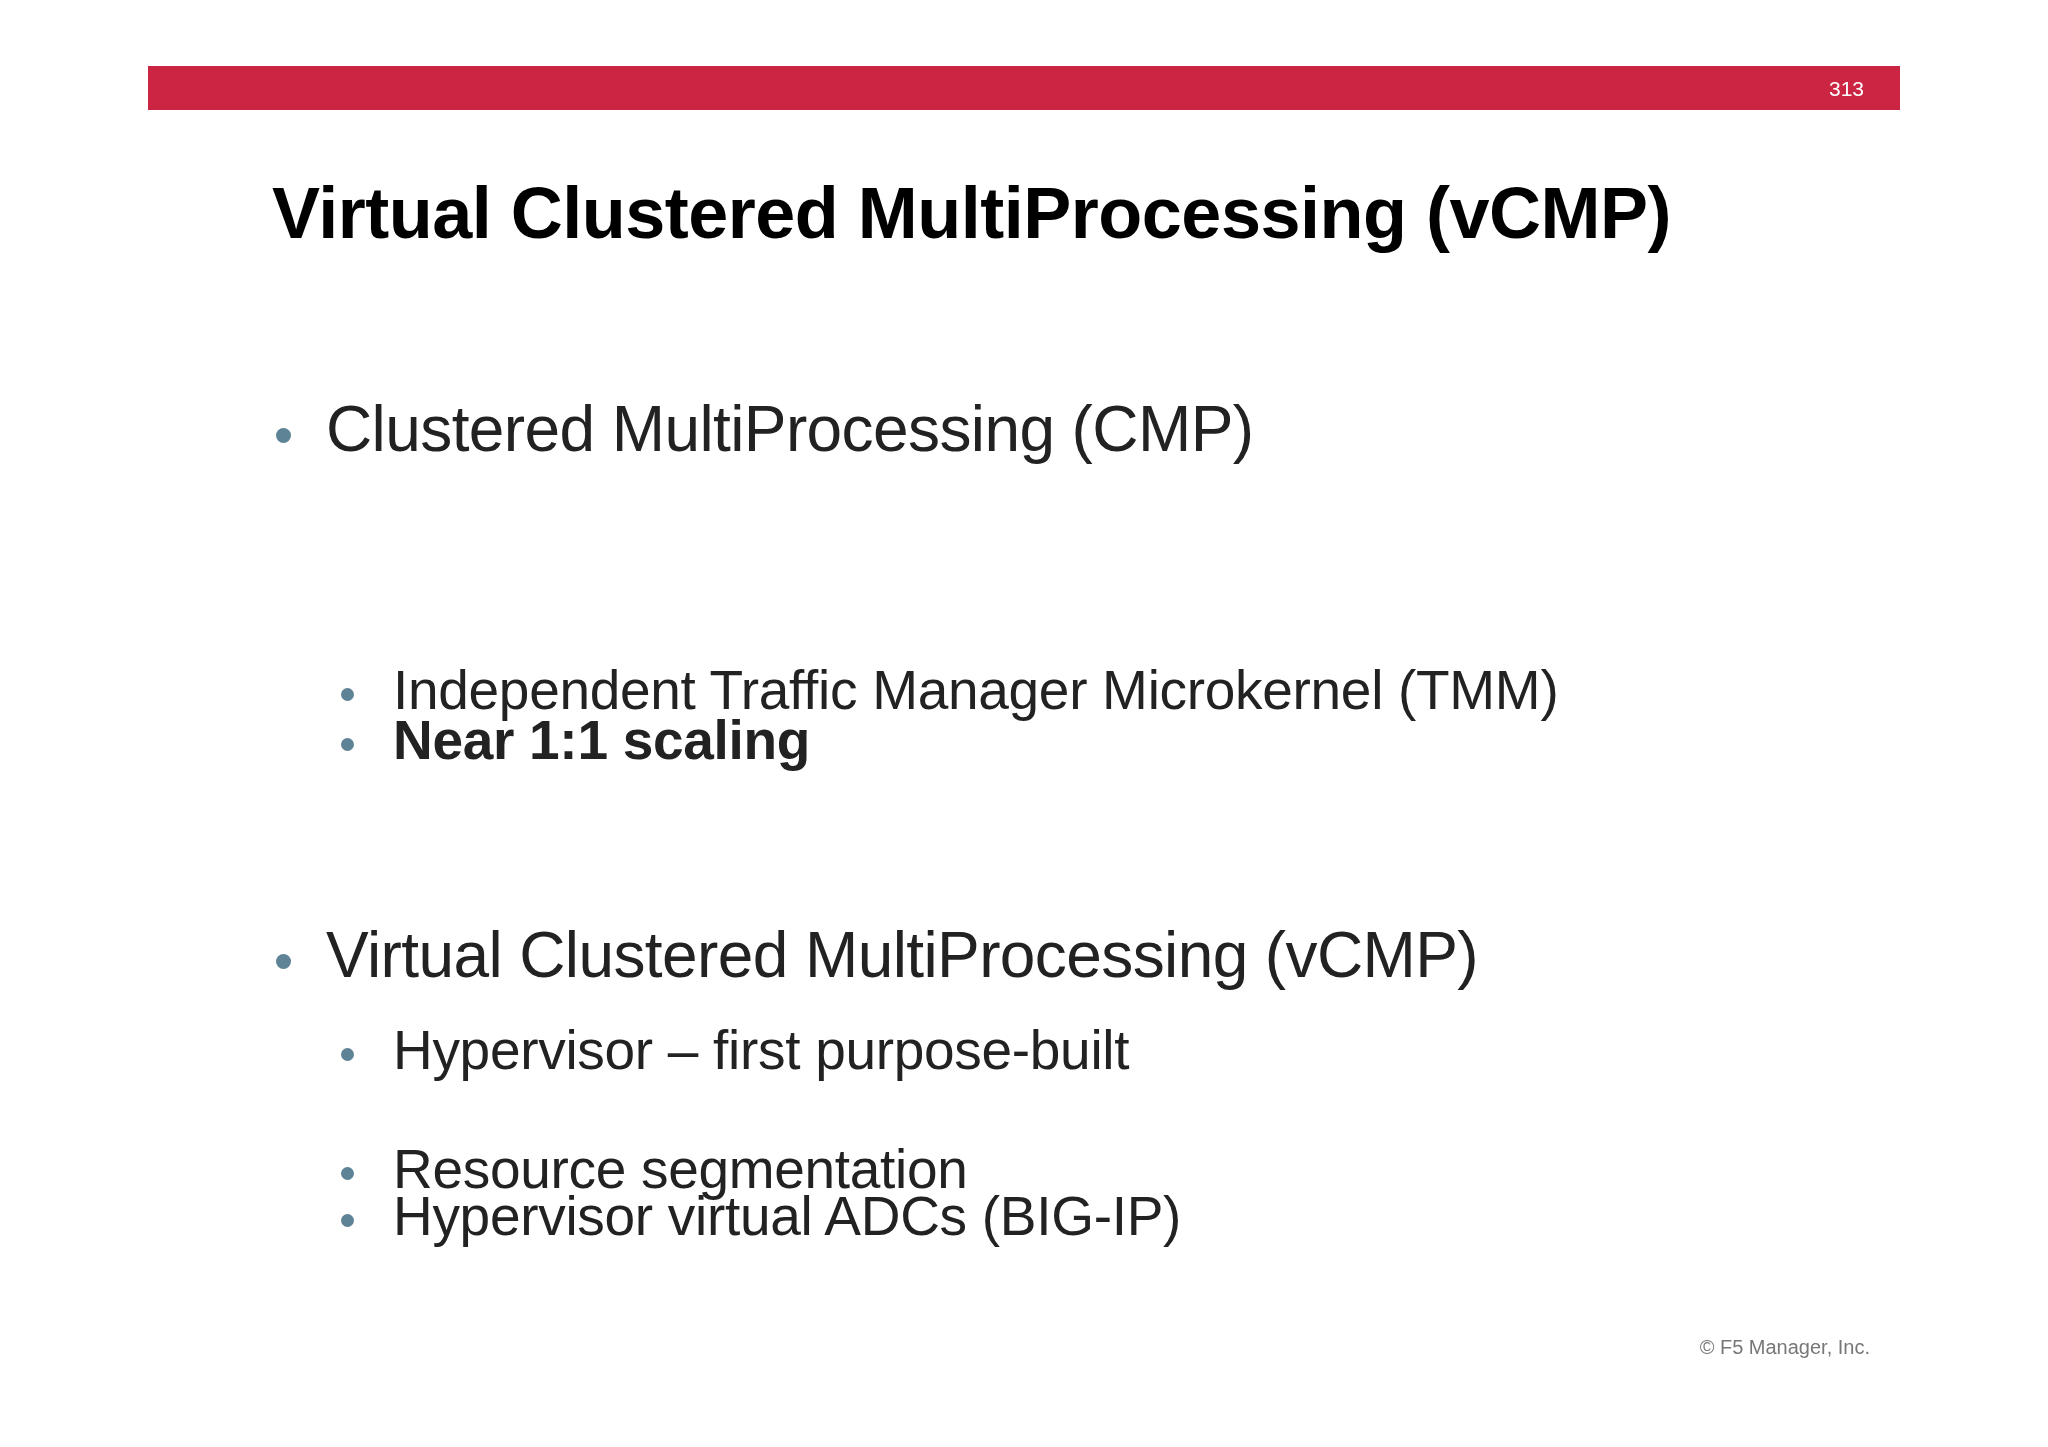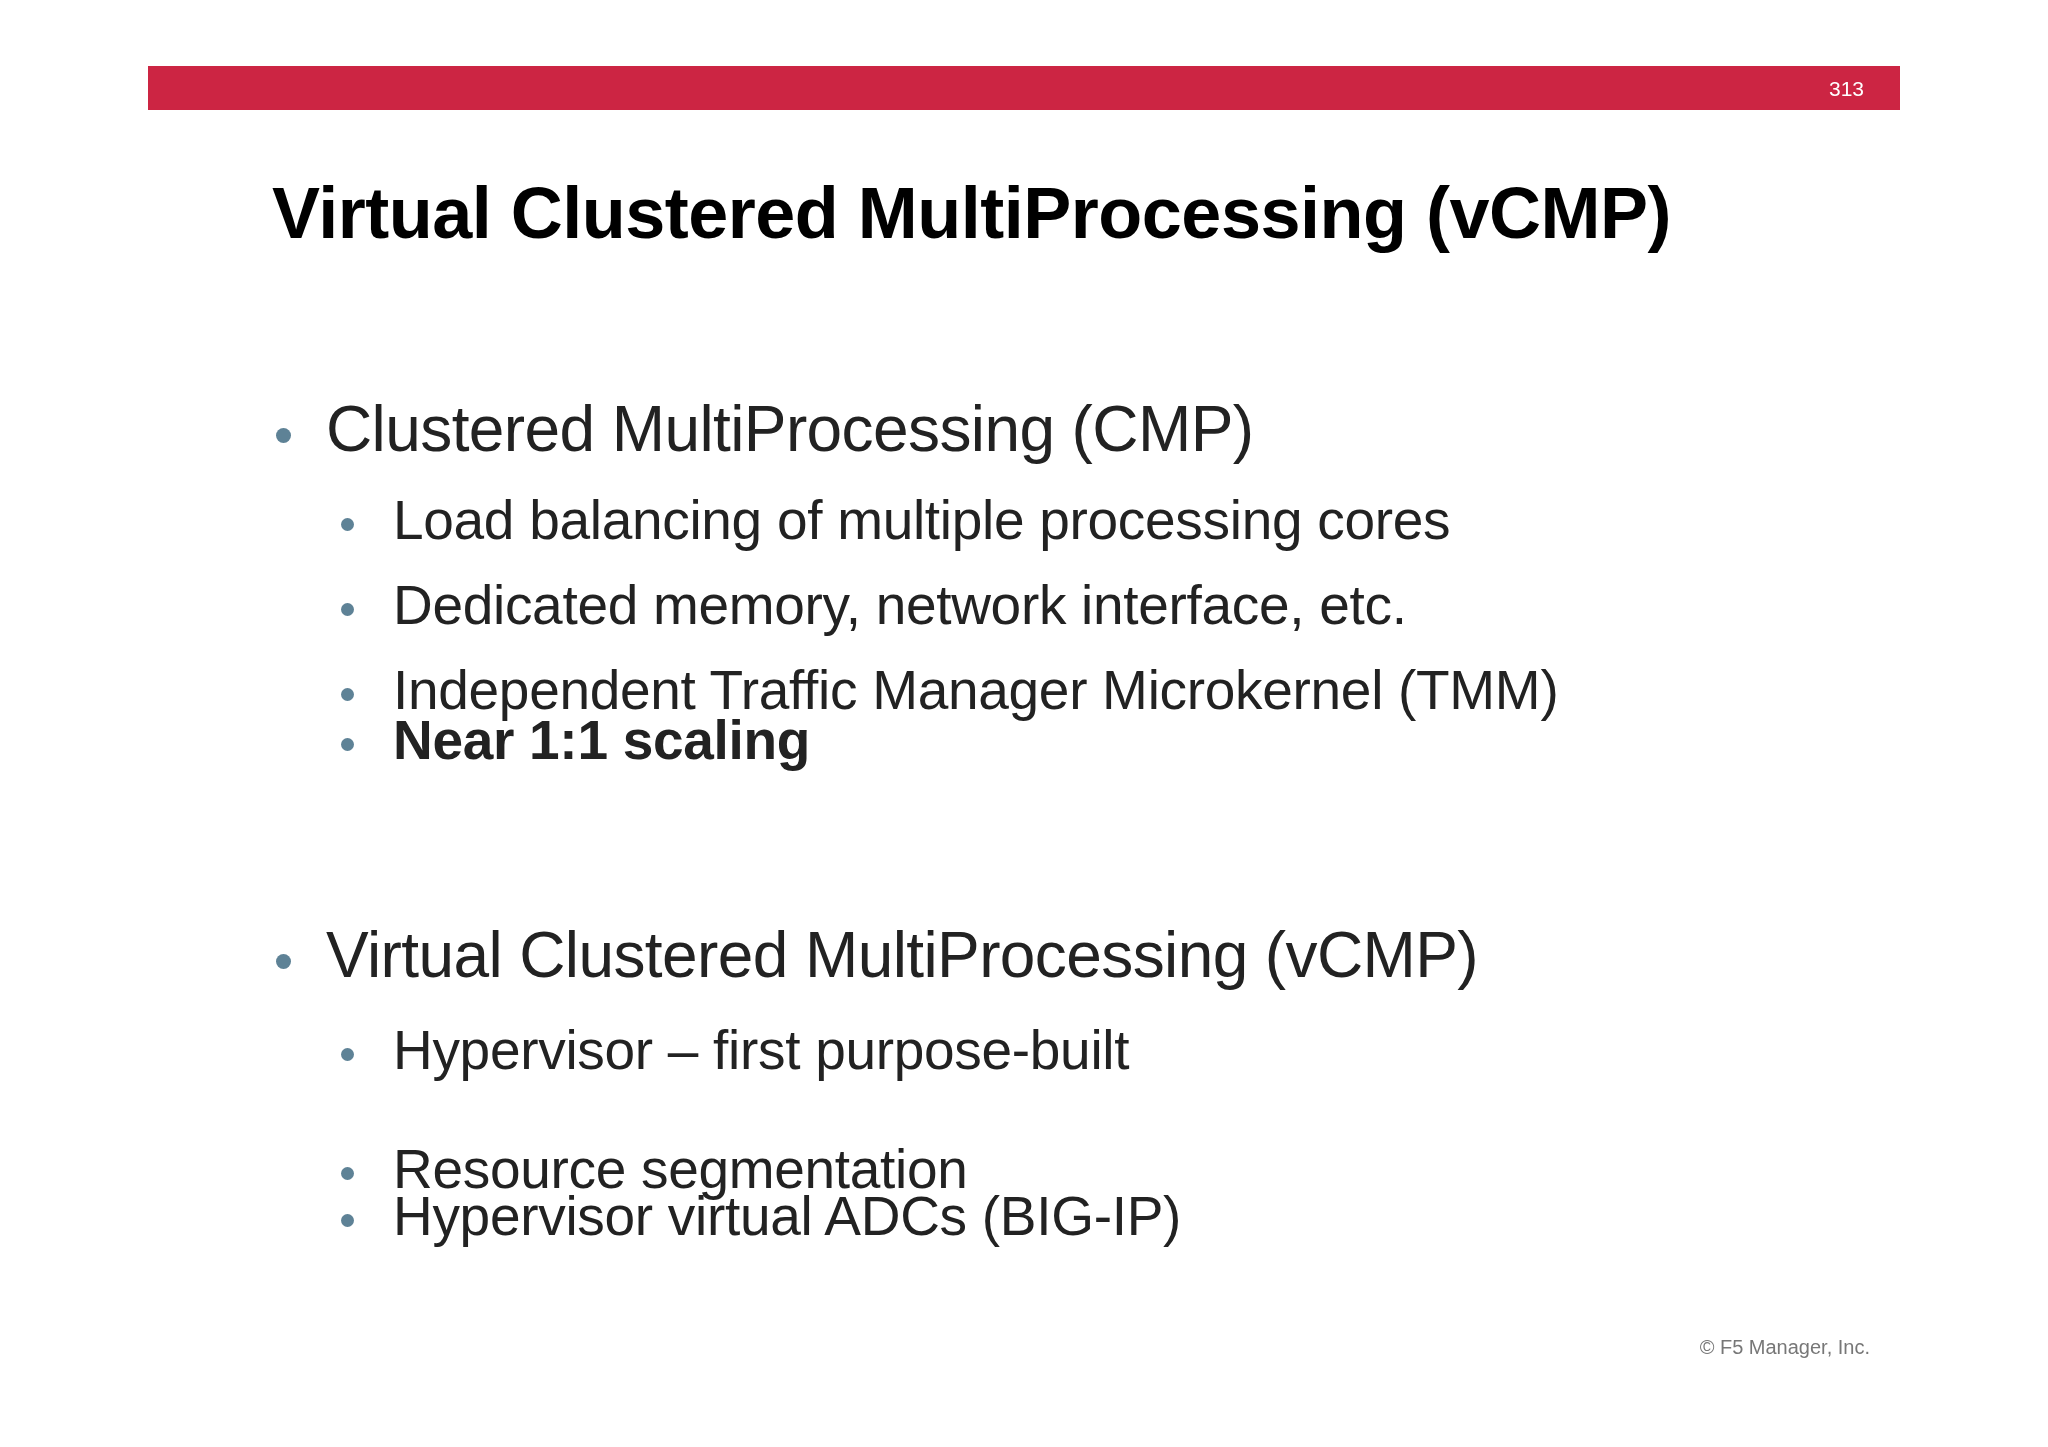--- a/index.html
+++ b/index.html
@@ -101,28 +101,20 @@
   <span class="page-number">313</span>
 </div>
 
 <h1 class="slide-title">Virtual Clustered MultiProcessing (vCMP)</h1>
 
 <ul class="bullets">
   <li class="item l1" style="top:392px;">
     <span class="dot"></span>
     <span>Clustered MultiProcessing (CMP)</span>
   </li>
-  <li class="item l2" style="top:488px;">
-    <span class="dot"></span>
-    <span>Load balancing of multiple processing cores</span>
-  </li>
-  <li class="item l2" style="top:573px;">
-    <span class="dot"></span>
-    <span>Dedicated memory, network interface, etc.</span>
-  </li>
   <li class="item l2" style="top:658px;">
     <span class="dot"></span>
     <span>Independent Traffic Manager Microkernel (TMM)</span>
   </li>
   <li class="item l2" style="top:708px;font-weight:bold;">
     <span class="dot"></span>
     <span>Near 1:1 scaling</span>
   </li>
 
   <li class="item l1" style="top:918px;">

